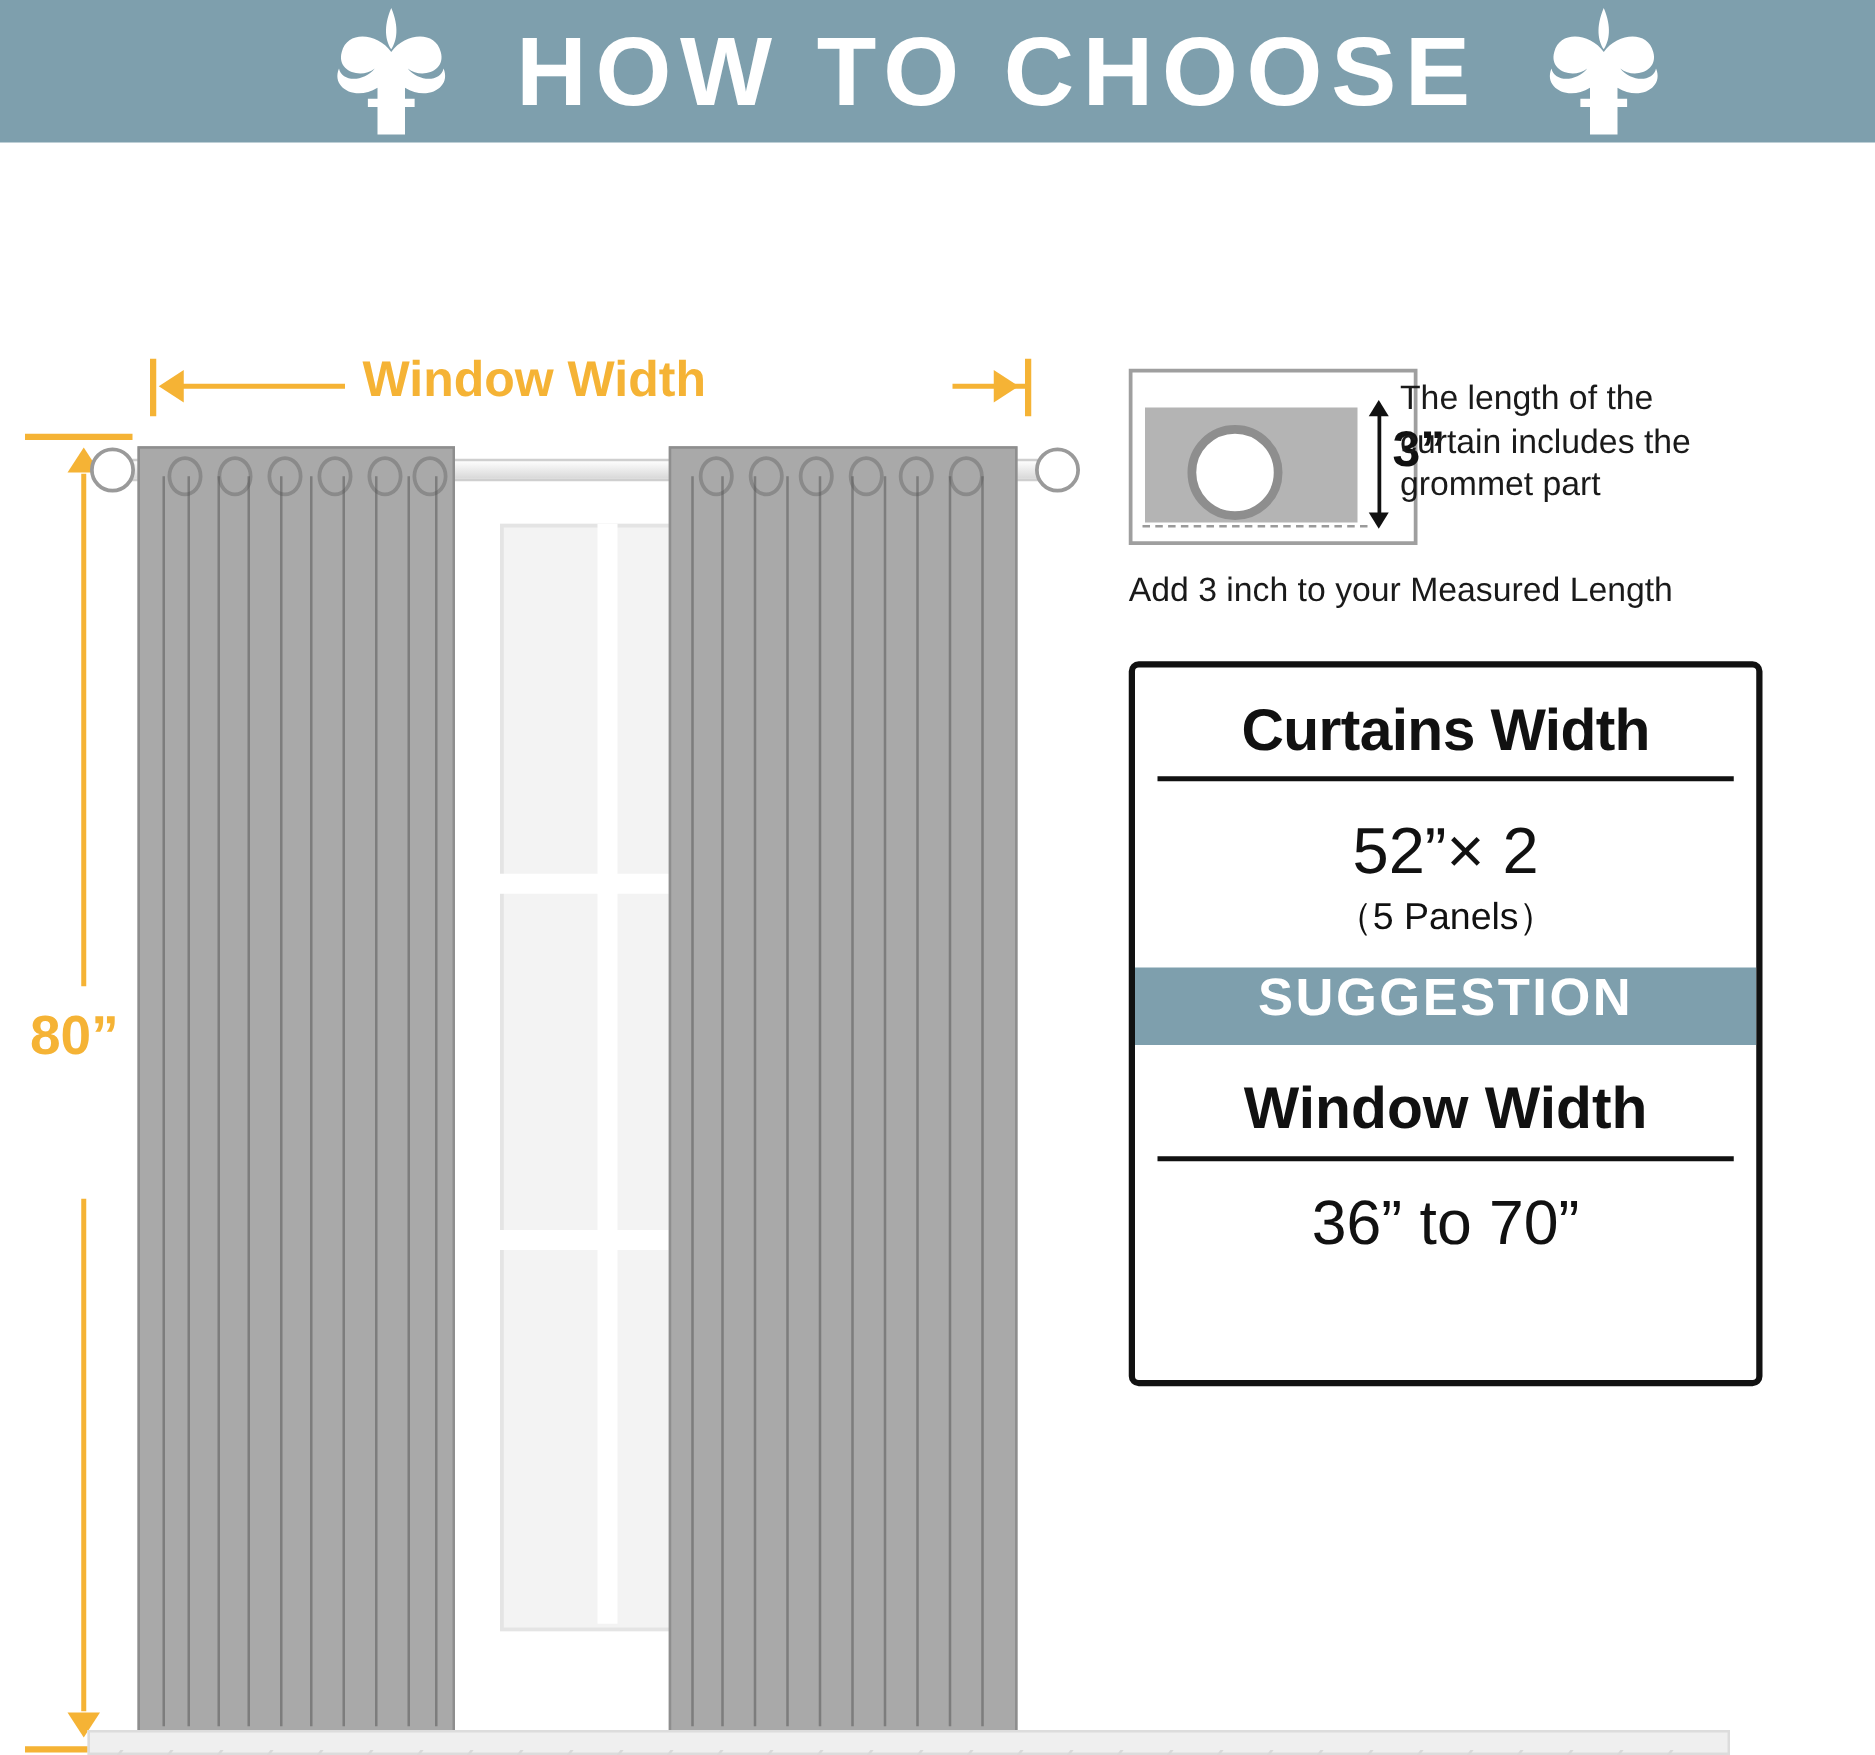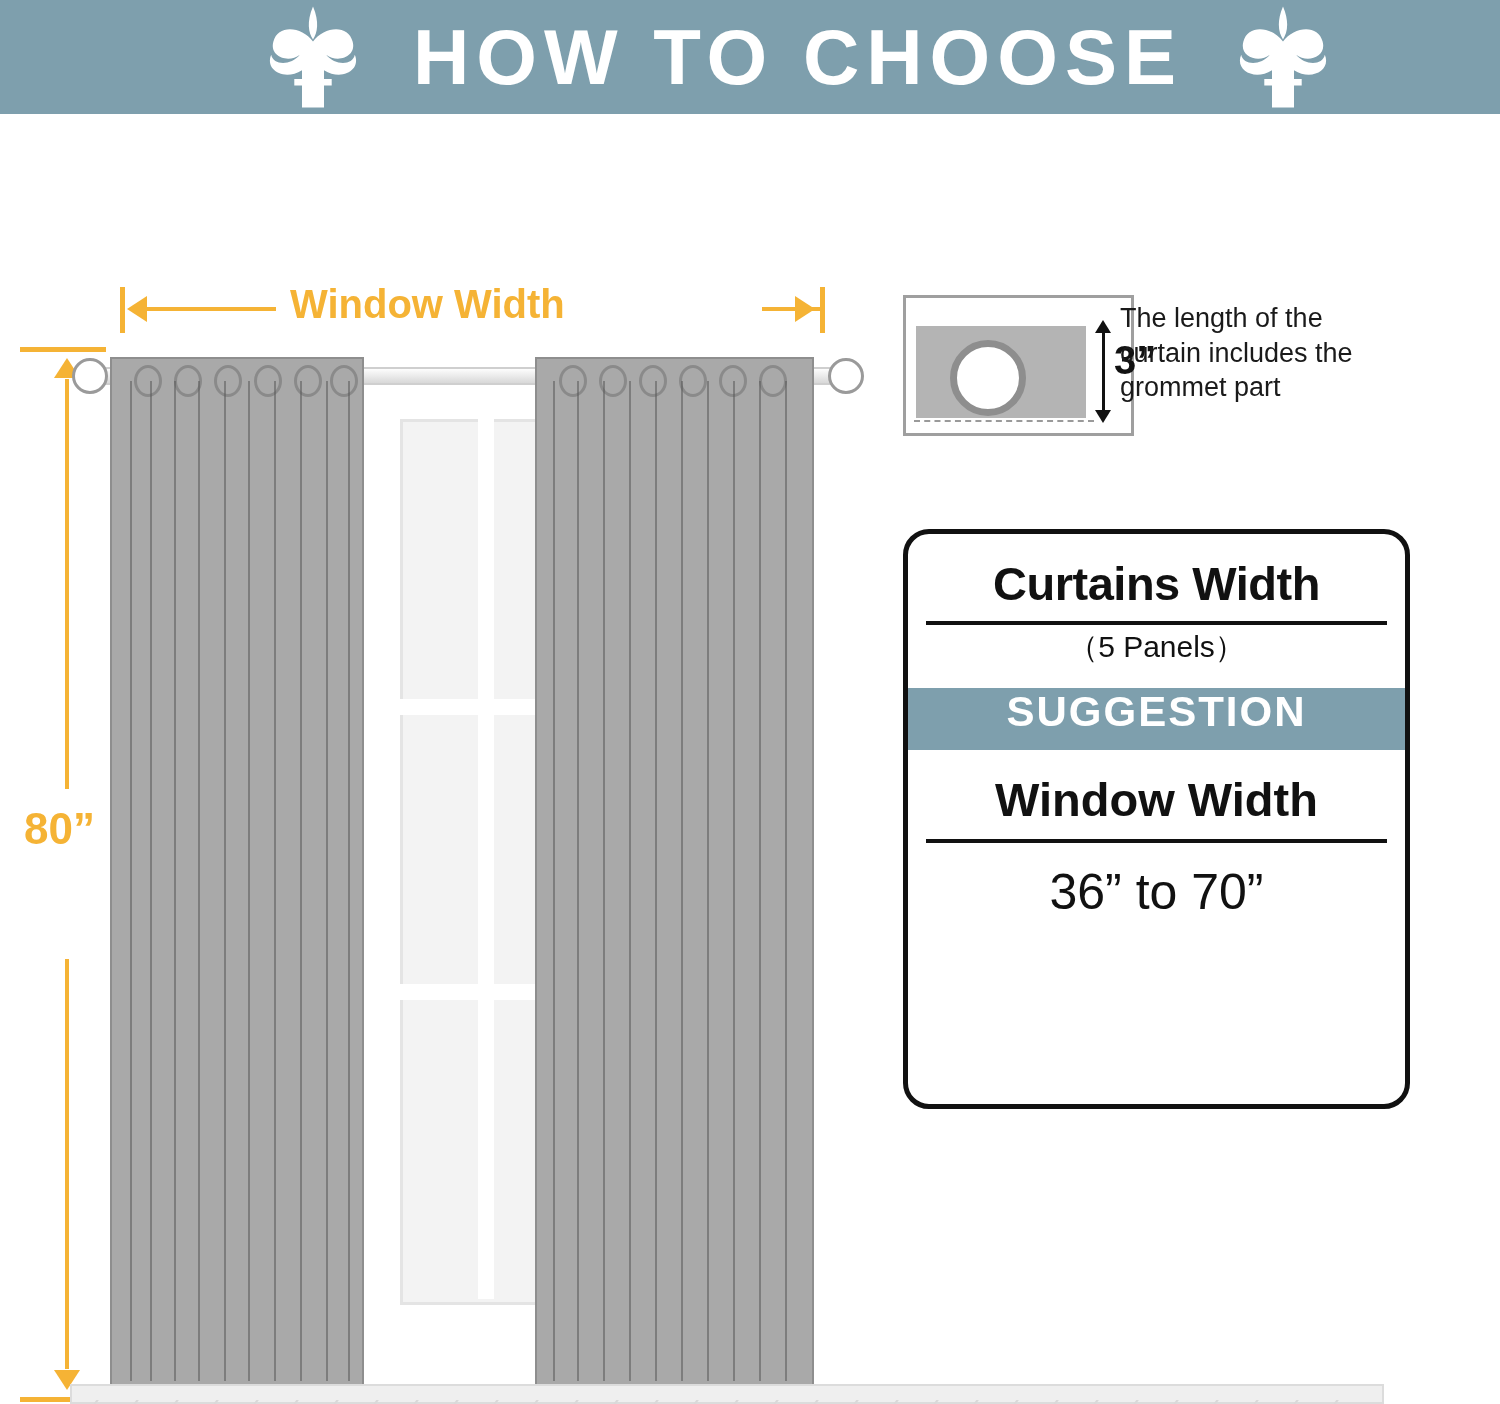--- a/index.html
+++ b/index.html
@@ -283,21 +283,21 @@
   }
 
   
   .card {
     position: absolute;
     left: 903px;
     top: 390px;
     width: 497px;
     height: 570px;
     border: 5px solid #111;
-    border-radius: 26px;
+    border-radius: 8px;
     background: #ffffff;
     overflow: hidden;
   }
   .card-title {
     text-align: center;
     font-size: 47px;
     font-weight: bold;
     color: #111;
     margin-top: 22px;
     letter-spacing: -0.5px;
@@ -489,24 +489,26 @@
     <div class="grommet-fabric"></div>
     <div class="grommet-ring"></div>
     <div class="grommet-dashed"></div>
     <div class="g-dim-line"></div>
     <div class="g-arrow g-arrow-up"></div>
     <div class="g-arrow g-arrow-dn"></div>
     <div class="g-label">3”</div>
   </div>
 
   <div class="grommet-note">The length of the curtain includes the grommet part</div>
+  <div class="add-inch-note">Add 3 inch to your Measured Length</div>
 
   <div class="card">
     <div class="card-title">Curtains Width</div>
     <div class="card-rule"></div>
+    <div class="card-value">52”× 2</div>
     <div class="card-sub">（5 Panels）</div>
     <div class="suggestion-band">
       <span>SUGGESTION</span>
     </div>
     <div class="card-title2">Window Width</div>
     <div class="card-rule2"></div>
     <div class="card-range">36” to 70”</div>
   </div>
 
 </div>

